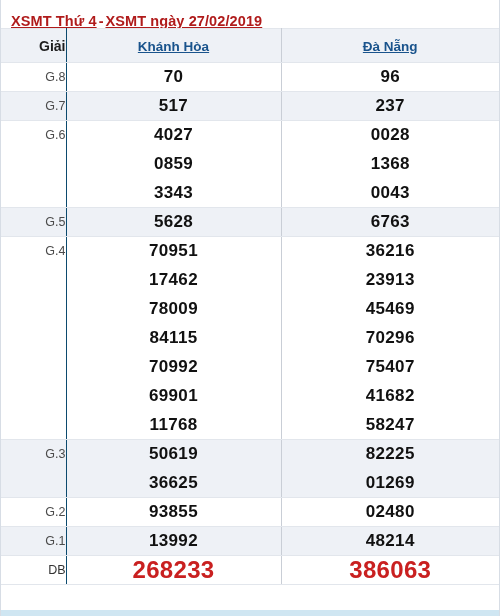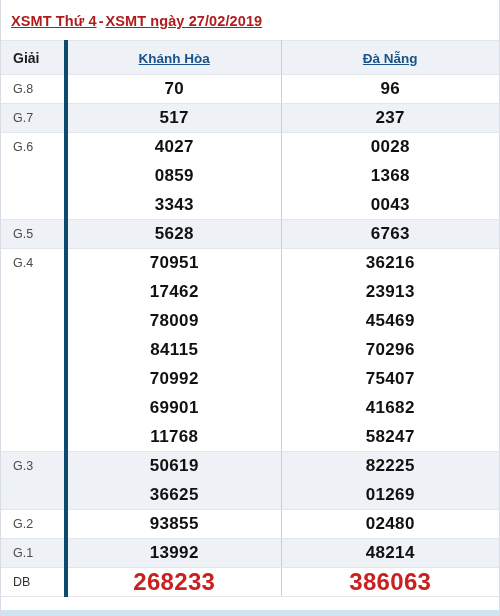--- a/index.html
+++ b/index.html
@@ -17,21 +17,21 @@
     position: relative;
     width: 500px;
     height: 616px;
     box-sizing: border-box;
     background: #ffffff;
     border-left: 1px solid #d7dde5;
     border-right: 1px solid #d7dde5;
   }
   
   .title-bar {
-    height: 40px;
+    height: 28px;
     box-sizing: border-box;
     padding: 12px 0 0 10px;
     background: #ffffff;
     white-space: nowrap;
     overflow: hidden;
   }
   .title-link {
     font-size: 14.5px;
     font-weight: bold;
     color: #b01b1b;
@@ -58,21 +58,22 @@
 
   .lotto-table th,
   .lotto-table td {
     border-top: 1px solid #e2e6ec;
     border-bottom: 1px solid #e2e6ec;
     padding: 0;
     vertical-align: middle;
   }
   .lotto-table th.prize-head,
   .lotto-table td.prize-cell {
-    border-right: 4px solid #0c4a6e;
+    border-right: 1px solid #0c4a6e;
+    text-align: right;
   }
   .lotto-table th.col-head-a,
   .lotto-table td.num-cell-a {
     border-right: 1px solid #c9ced6;
   }
 
   
   thead tr {
     background: #eef1f6;
     height: 34px;

